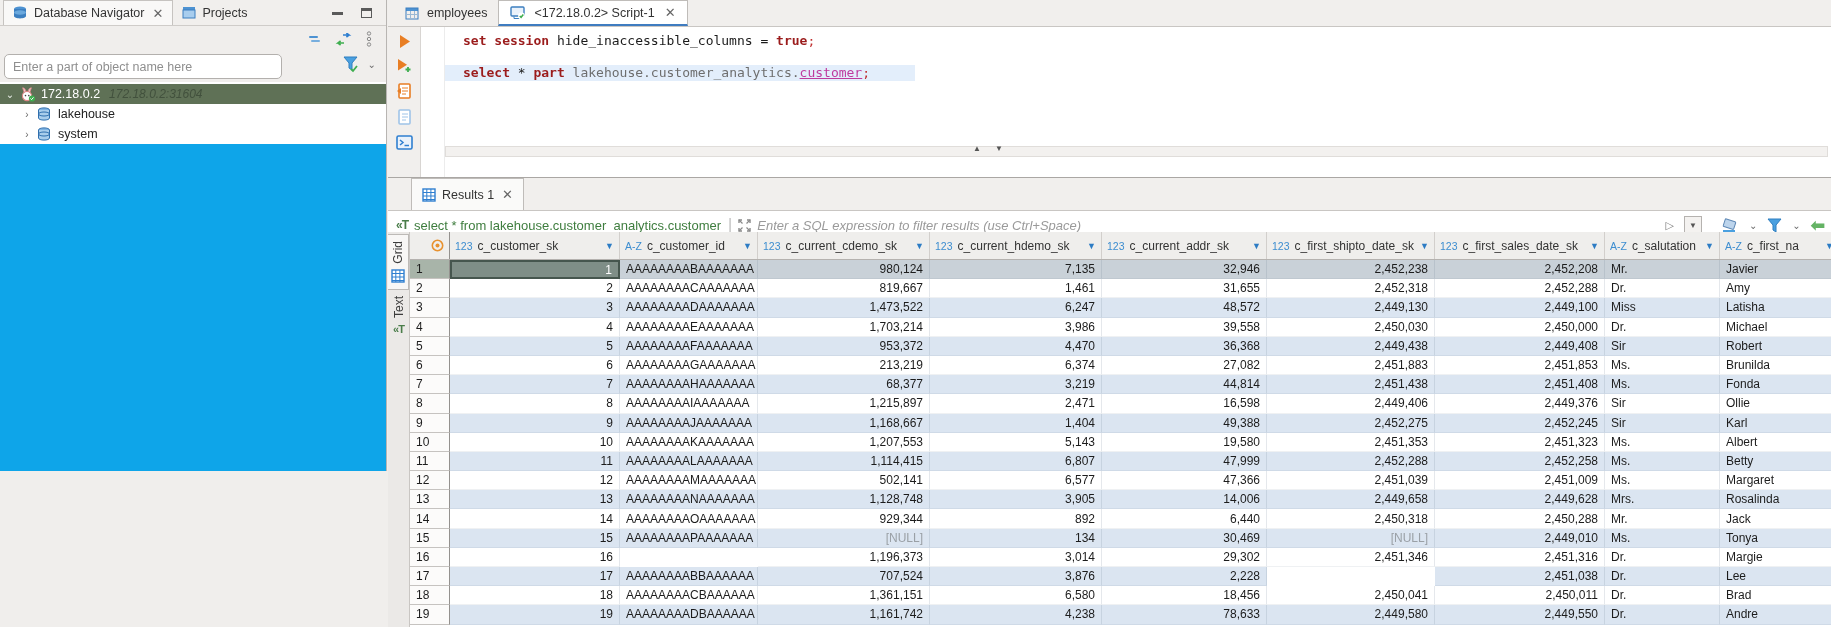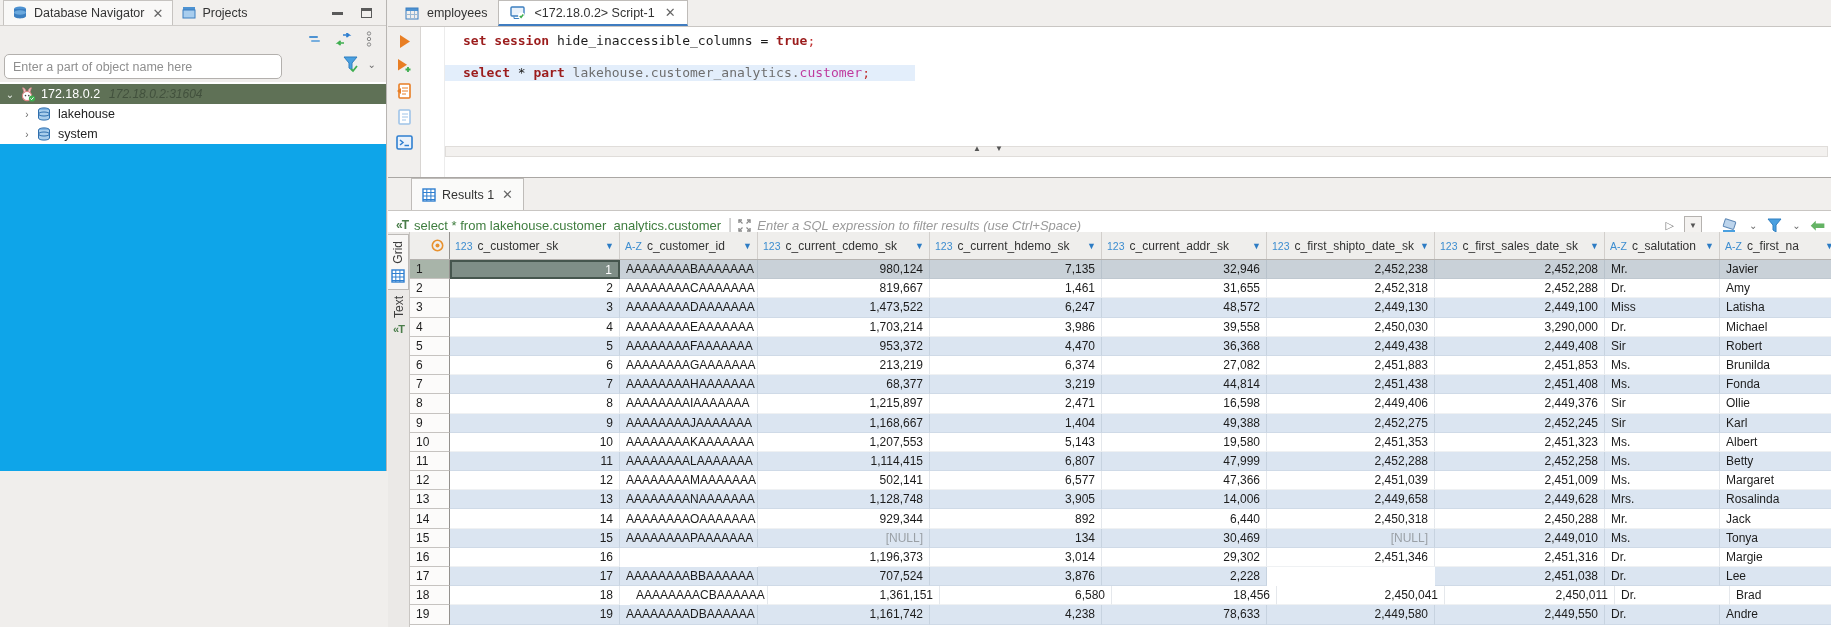--- a/index.html
+++ b/index.html
@@ -38,21 +38,21 @@
   .etab.active { background:#fff; border:1px solid #bfbcb9; border-bottom:2px solid #3f7cc0; }
   .ebody { position:absolute; left:0; top:27px; right:0; height:150px; background:#fff; }
   .etoolbar { position:absolute; left:0; top:0; width:33px; height:150px; background:#f1efed; border-right:1px solid #d8d5d2; display:flex; flex-direction:column; align-items:center; padding-top:7px; gap:9px; }
   .egutter { position:absolute; left:33px; top:0; width:24px; height:150px; background:#fff; border-right:1px solid #ececec; }
   .ecode { position:absolute; left:57px; top:6px; right:5px; font-family:"DejaVu Sans Mono",monospace; font-size:13px; }
   .cline { height:16px; line-height:16px; white-space:pre; padding-left:18px; }
   .cline.hl { background:#e3eefb; width:470px; }
   .tok-kw { color:#9b1c1c; font-weight:bold; }
   .tok-pl { color:#1b1b1b; }
   .tok-path { color:#6e6e6e; }
-  .tok-obj { color:#bf3a9e; }
+  .tok-obj { color:#bf3a9e;text-decoration:underline; }
   .tok-red { color:#c03030; }
   .hscroll { position:absolute; left:57px; right:3px; top:119px; height:11px; background:#f3f1ef; border:1px solid #e0ddda; }
   .sash-arrows { position:absolute; left:585px; top:117px; display:flex; gap:14px; font-size:8px; color:#555; }
 
   
   .results { position:absolute; left:0; top:177px; right:0; bottom:0; border-top:1px solid #aaa7a4; background:#f0eeec; }
   .rtabbar { height:33px; background:#f1efed; border-bottom:1px solid #c9c6c3; display:flex; align-items:stretch; padding-left:23px; }
   .rtab { display:flex; align-items:center; gap:6px; padding:0 10px; font-size:12.5px; color:#333; }
   .rtab.active { background:#fafaf9; border:1px solid #bfbcb9; border-bottom:none; }
   .rfilter { height:29px; background:#fff; border-bottom:1px solid #c2bfbc; display:flex; align-items:center; padding:0 6px; position:relative; }
@@ -386,21 +386,21 @@
                 <div class="gcell stripe" style="width: 120px; flex-basis: 120px;">Latisha</div>
               </div>
               <div class="grow">
                 <div class="rnum">4</div>
                 <div class="gcell ar" style="width: 170px; flex-basis: 170px;">4</div>
                 <div class="gcell" style="width: 138px; flex-basis: 138px;">AAAAAAAAEAAAAAAA</div>
                 <div class="gcell ar" style="width: 172px; flex-basis: 172px;">1,703,214</div>
                 <div class="gcell ar" style="width: 172px; flex-basis: 172px;">3,986</div>
                 <div class="gcell ar" style="width: 165px; flex-basis: 165px;">39,558</div>
                 <div class="gcell ar" style="width: 168px; flex-basis: 168px;">2,450,030</div>
-                <div class="gcell ar" style="width: 170px; flex-basis: 170px;">3,290,000</div>
+                <div class="gcell ar" style="width: 170px; flex-basis: 170px;">2,450,000</div>
                 <div class="gcell" style="width: 115px; flex-basis: 115px;">Dr.</div>
                 <div class="gcell" style="width: 120px; flex-basis: 120px;">Michael</div>
               </div>
               <div class="grow">
                 <div class="rnum">5</div>
                 <div class="gcell ar stripe" style="width: 170px; flex-basis: 170px;">5</div>
                 <div class="gcell stripe" style="width: 138px; flex-basis: 138px;">AAAAAAAAFAAAAAAA</div>
                 <div class="gcell ar stripe" style="width: 172px; flex-basis: 172px;">953,372</div>
                 <div class="gcell ar stripe" style="width: 172px; flex-basis: 172px;">4,470</div>
                 <div class="gcell ar stripe" style="width: 165px; flex-basis: 165px;">36,368</div>
@@ -549,21 +549,21 @@
                 <div class="gcell ar stripe" style="width: 172px; flex-basis: 172px;">3,876</div>
                 <div class="gcell ar stripe" style="width: 165px; flex-basis: 165px;">2,228</div>
                 <div class="gcell ar stripe" style="width: 168px; flex-basis: 168px; margin-top: 41px;">2,451,068</div>
                 <div class="gcell ar stripe" style="width: 170px; flex-basis: 170px;">2,451,038</div>
                 <div class="gcell stripe" style="width: 115px; flex-basis: 115px;">Dr.</div>
                 <div class="gcell stripe" style="width: 120px; flex-basis: 120px;">Lee</div>
               </div>
               <div class="grow">
                 <div class="rnum">18</div>
                 <div class="gcell ar" style="width: 170px; flex-basis: 170px;">18</div>
-                <div class="gcell" style="width: 138px; flex-basis: 138px; margin-left: 10px;">AAAAAAAACBAAAAAA</div>
+                <div class="gcell" style="width: 138px; flex-basis: 138px;">AAAAAAAACBAAAAAA</div>
                 <div class="gcell ar" style="width: 172px; flex-basis: 172px;">1,361,151</div>
                 <div class="gcell ar" style="width: 172px; flex-basis: 172px;">6,580</div>
                 <div class="gcell ar" style="width: 165px; flex-basis: 165px;">18,456</div>
                 <div class="gcell ar" style="width: 168px; flex-basis: 168px;">2,450,041</div>
                 <div class="gcell ar" style="width: 170px; flex-basis: 170px;">2,450,011</div>
                 <div class="gcell" style="width: 115px; flex-basis: 115px;">Dr.</div>
                 <div class="gcell" style="width: 120px; flex-basis: 120px;">Brad</div>
               </div>
               <div class="grow">
                 <div class="rnum">19</div>

